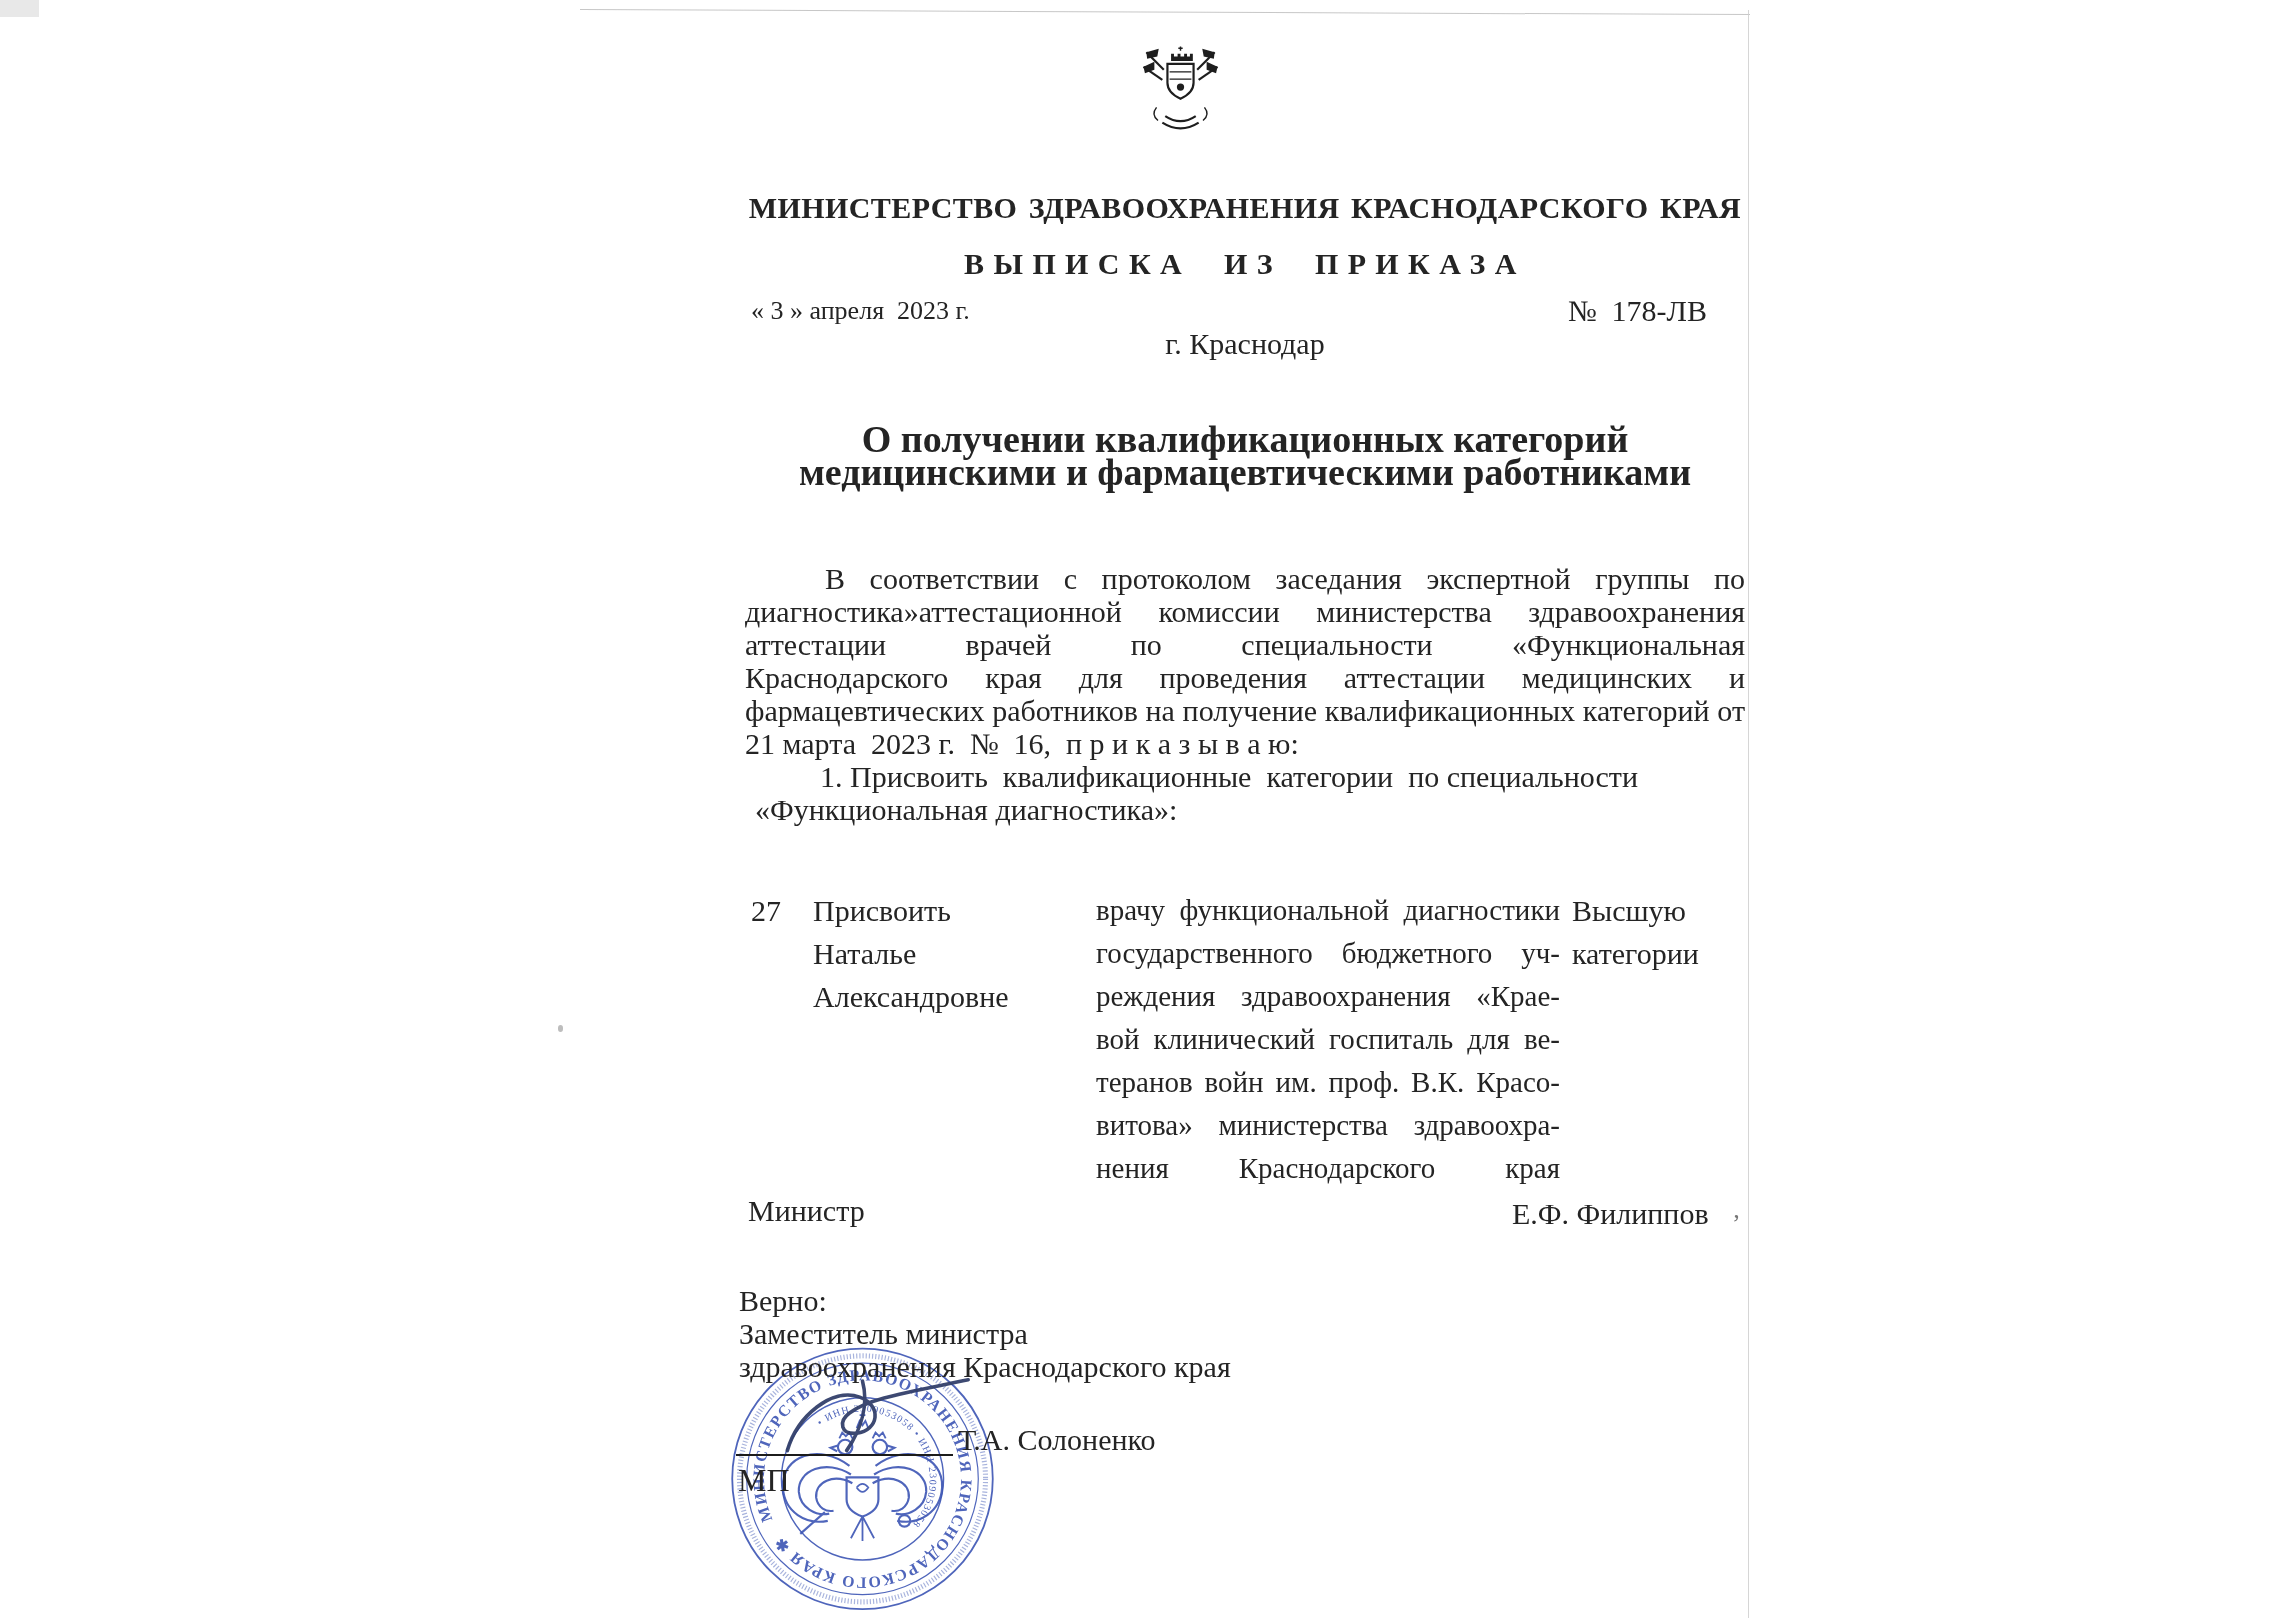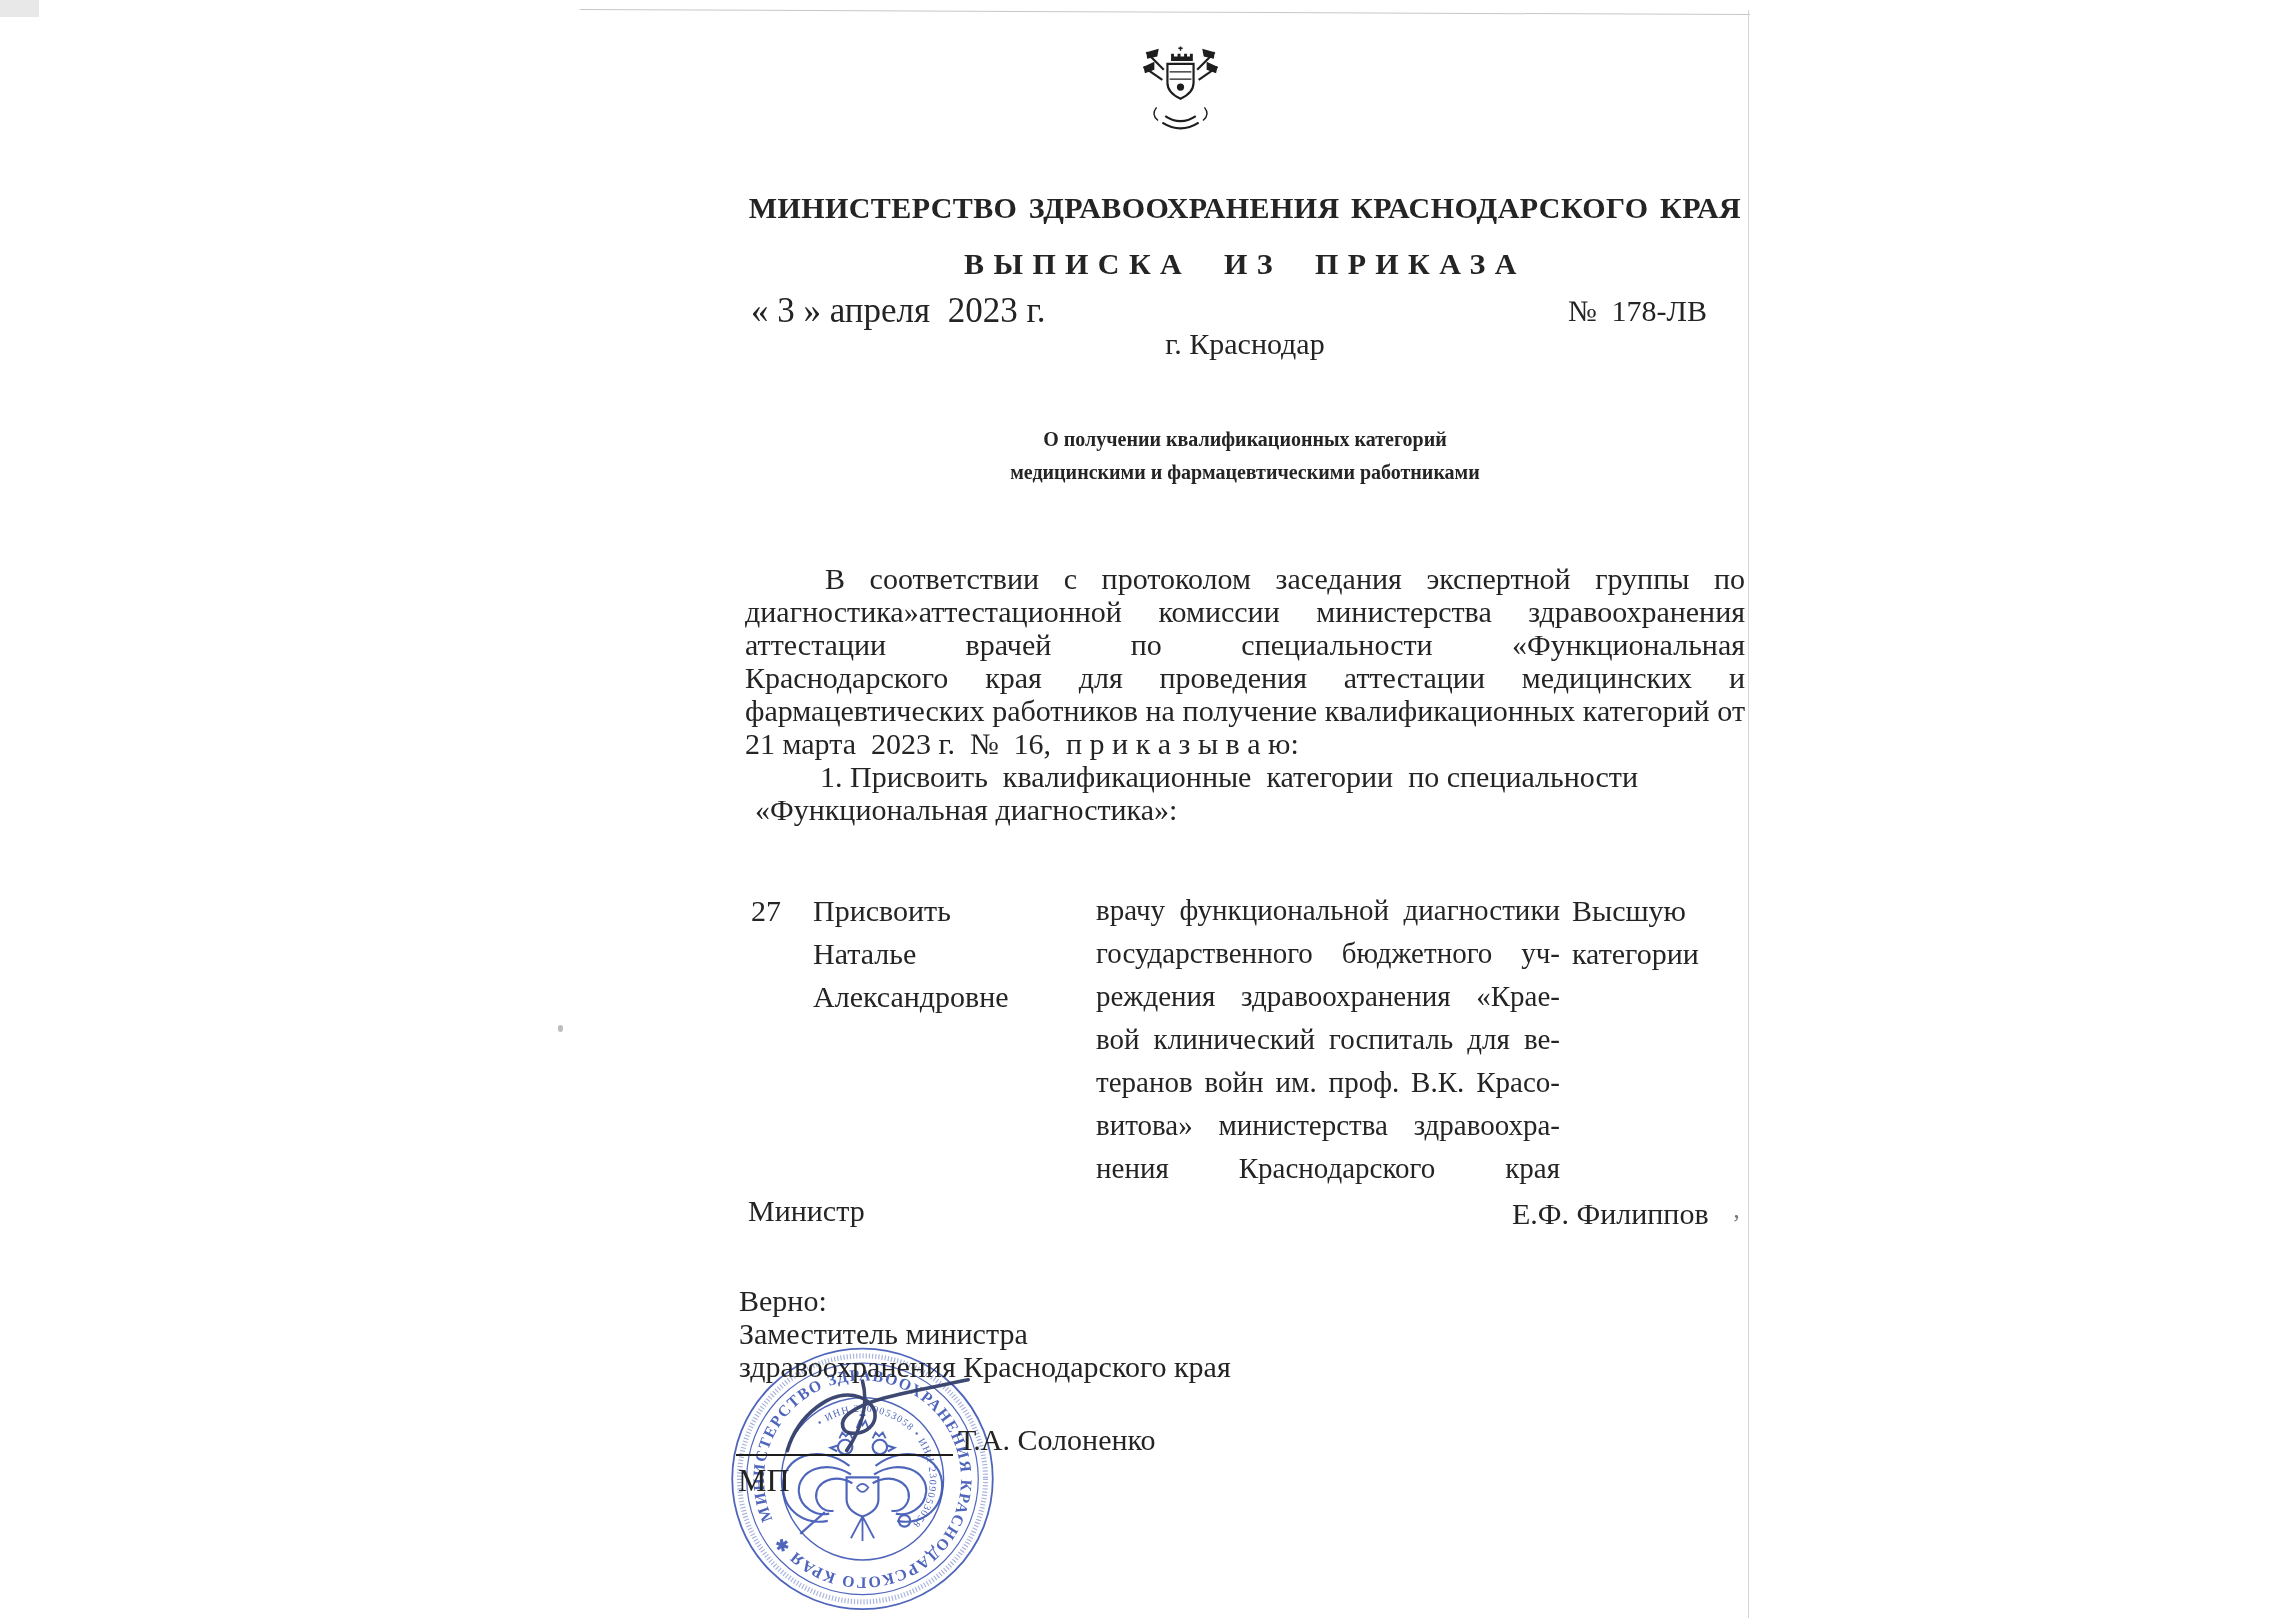--- a/index.html
+++ b/index.html
@@ -42,25 +42,25 @@
       <path d="M38 37 h30 M38 47 h30" stroke-width="2"></path>
       <circle cx="53" cy="58" r="5" fill="#1e1e1e" stroke="none"></circle>
       <path d="M20 86 q-8 10 2 18 M86 86 q8 10 -2 18" stroke-width="2"></path>
       <path d="M32 98 q21 14 42 0 M28 107 q25 16 50 0" stroke-width="3"></path>
     </g>
   </svg>
 
   <div class="t b c" style="left:745px;top:190px;width:1000px;font-size:30px;line-height:35px;word-spacing:3.6px;white-space:nowrap;letter-spacing:0.4px">МИНИСТЕРСТВО  ЗДРАВООХРАНЕНИЯ КРАСНОДАРСКОГО  КРАЯ</div>
   <div class="t b c" style="left:745px;top:246px;width:1000px;font-size:30px;line-height:35px;letter-spacing:9.4px;word-spacing:16px;white-space:nowrap">ВЫПИСКА ИЗ ПРИКАЗА</div>
 
-  <div class="t pre" style="left:751px;top:293px;font-size:35px;line-height:35px">« 3 » апреля  2023 г.</div>
+  <div class="t pre" style="left:751px;top:293px;font-size:26px;line-height:35px">« 3 » апреля  2023 г.</div>
   <div class="t pre" style="left:1568px;top:293px;font-size:30px;line-height:35px">№  178-ЛВ</div>
   <div class="t c" style="left:745px;top:326px;width:1000px;font-size:30px;line-height:35px">г. Краснодар</div>
 
-  <div class="t b c" style="left:745px;top:423px;width:1000px;font-size:20px;line-height:33px">
+  <div class="t b c" style="left:745px;top:423px;width:1000px;font-size:38px;line-height:33px">
     <div>О получении квалификационных категорий</div>
     <div>медицинскими и фармацевтическими работниками</div>
   </div>
 
   <div class="t" style="left:745px;top:562px;width:1000px">
     <div class="bl j" style="padding-left:80px">В соответствии с протоколом заседания экспертной группы по</div>
     <div class="bl j">диагностика»аттестационной комиссии министерства здравоохранения</div>
     <div class="bl j">аттестации врачей по специальности «Функциональная</div>
     <div class="bl j">Краснодарского края для проведения аттестации медицинских и</div>
     <div class="bl j">фармацевтических работников на получение квалификационных категорий от</div>

